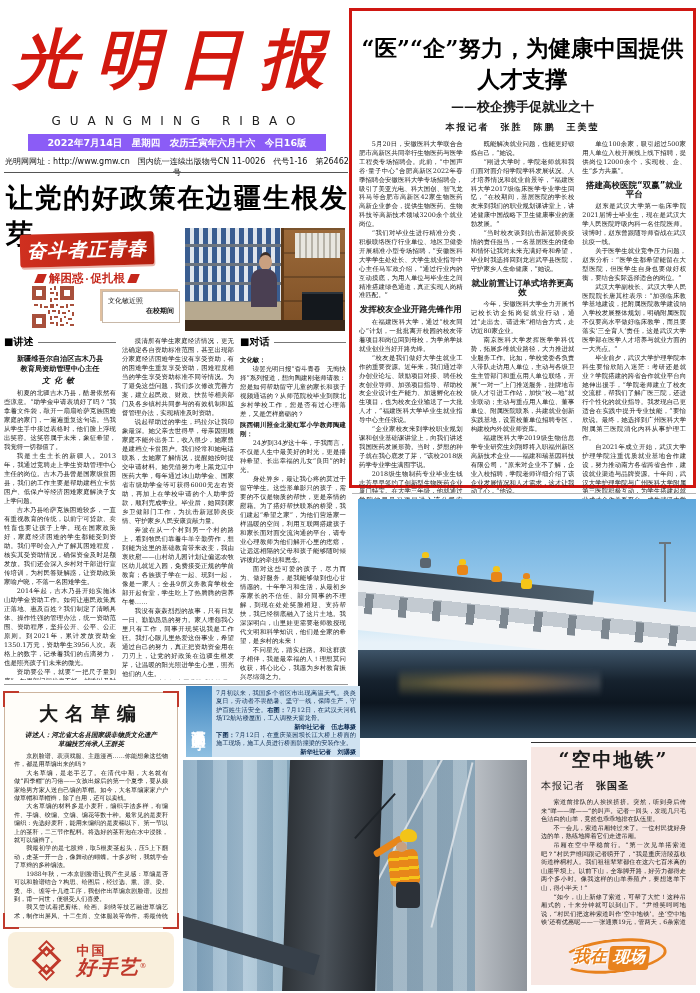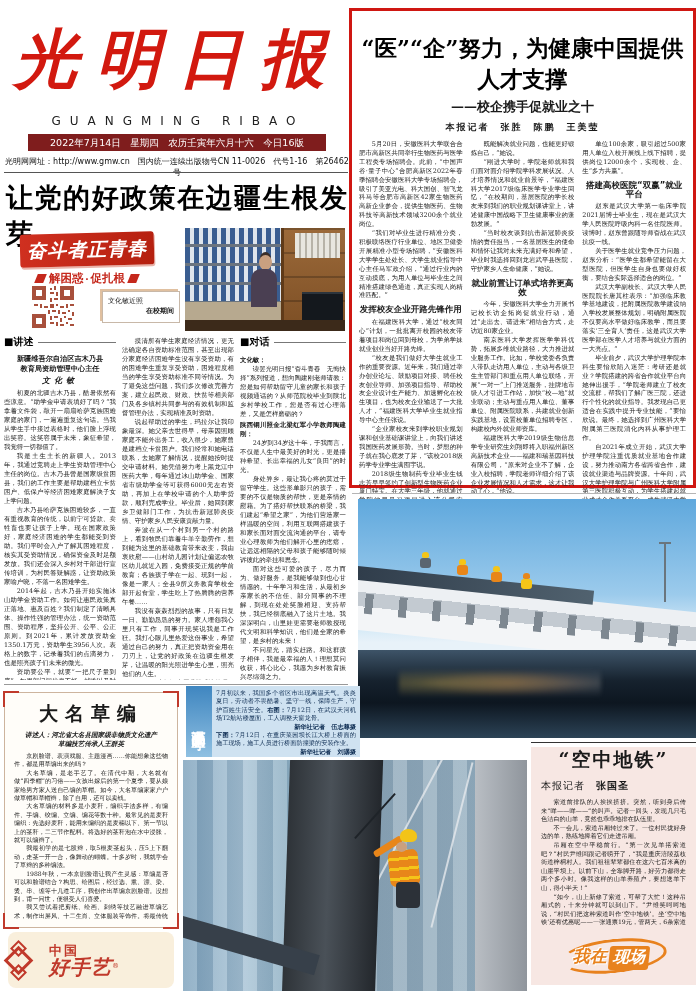--- a/index.html
+++ b/index.html
@@ -5,22 +5,22 @@
   html,body{margin:0;padding:0;background:#dcdcdc;}
   #page{position:relative;width:700px;height:993px;margin:0 auto;background:#fff;overflow:hidden;
         font-family:"DejaVu Serif","Liberation Serif",serif;color:#1a1a1a;}
   .abs{position:absolute;}
   
   .paper-logo{left:10px;top:6px;width:336px;height:106px;color:#d2190f;
       font-family:"DejaVu Serif","Liberation Serif",serif;font-weight:bold;font-style:italic;
       font-size:64px;letter-spacing:18px;text-align:center;line-height:106px;white-space:nowrap;}
   .roman{left:10px;top:114px;width:336px;text-align:center;font-family:"DejaVu Sans","Liberation Sans",sans-serif;
       font-size:12px;letter-spacing:9px;color:#222;}
-  .datebar{left:28px;top:134px;width:298px;height:17px;background:#7f1d1d;color:#fff;
-      font-family:"DejaVu Sans","Liberation Sans",sans-serif;font-size:9.5px;line-height:17px;text-align:center;font-weight:normal;}
+  .datebar{left:28px;top:134px;width:298px;height:17px;background:#8b5cf6;color:#fff;
+      font-family:"DejaVu Sans","Liberation Sans",sans-serif;font-size:9.5px;line-height:17px;text-align:center;font-weight:bold;}
   .pubinfo{left:4px;top:156px;width:346px;text-align:center;font-size:8px;color:#111;
       font-family:"DejaVu Sans","Liberation Sans",sans-serif;}
   .mastrule{left:4px;top:172px;width:344px;border-top:1.5px solid #555;height:0;}
   
   .leadhl{left:6px;top:180px;width:341px;margin:0;font-family:"DejaVu Sans","Liberation Sans",sans-serif;
       font-size:27px;font-weight:800;text-align:justify;text-align-last:justify;letter-spacing:0;color:#000;}
   .fendou{left:20px;top:233px;width:134px;height:33px;background:linear-gradient(100deg,#d03020,#b5200f);
       color:#fff;font-weight:bold;font-style:italic;font-size:19px;line-height:33px;text-align:center;
       transform:rotate(-1.5deg);border-radius:3px;letter-spacing:1px;box-shadow:1px 2px 0 #e9b3a9;}
   .jiekuo{left:20px;top:271px;width:134px;text-align:center;color:#c5281c;font-weight:bold;
@@ -116,21 +116,21 @@
   .corner{position:absolute;width:14px;height:14px;border:2.5px solid #c0392b;}
   .c-tl{left:-2px;top:-2px;border-right:none;border-bottom:none;}
   .c-tr{right:-2px;top:-2px;border-left:none;border-bottom:none;}
   .c-bl{left:-2px;bottom:-2px;border-right:none;border-top:none;}
   .c-br{right:-2px;bottom:-2px;border-left:none;border-top:none;}
   .cb-title{margin:0;text-align:center;font-size:19px;font-weight:800;letter-spacing:7px;}
   .cb-speaker{text-align:center;font-size:6.6px;font-style:italic;font-weight:bold;line-height:9px;margin:4px 0 3px;}
   .cb-body{font-size:6.1px;line-height:8.4px;text-align:justify;height:168px;overflow:hidden;}
   
   .haoshouyi{left:8px;top:932px;width:166px;height:56px;background:#f9efdc;border-radius:8px;
-      display:flex;align-items:center;gap:20px;}
+      display:flex;align-items:center;justify-content:center;gap:20px;}
   .knot{width:15px;height:15px;border:3px solid #c0392b;transform:rotate(45deg);position:relative;}
   .knot::before{content:"";position:absolute;left:-7px;top:-7px;width:8px;height:8px;border:2px solid #c0392b;}
   .knot::after{content:"";position:absolute;right:-7px;bottom:-7px;width:8px;height:8px;border:2px solid #c0392b;}
   .hsy-text{color:#c0392b;line-height:1;}
   .hsy-top{display:block;font-weight:bold;font-size:13px;letter-spacing:2px;}
   .hsy-bottom{font-weight:800;font-style:italic;font-size:20px;letter-spacing:1px;}
   .hsy-reg{font-size:7px;vertical-align:super;}
   
   .kzrule{left:531px;top:742px;width:165px;border-top:1px solid #333;height:0;}
   .kongzhong{left:531px;top:747px;width:165px;height:238px;background:#f7e7e3;box-sizing:border-box;padding:0 10px 0;}

